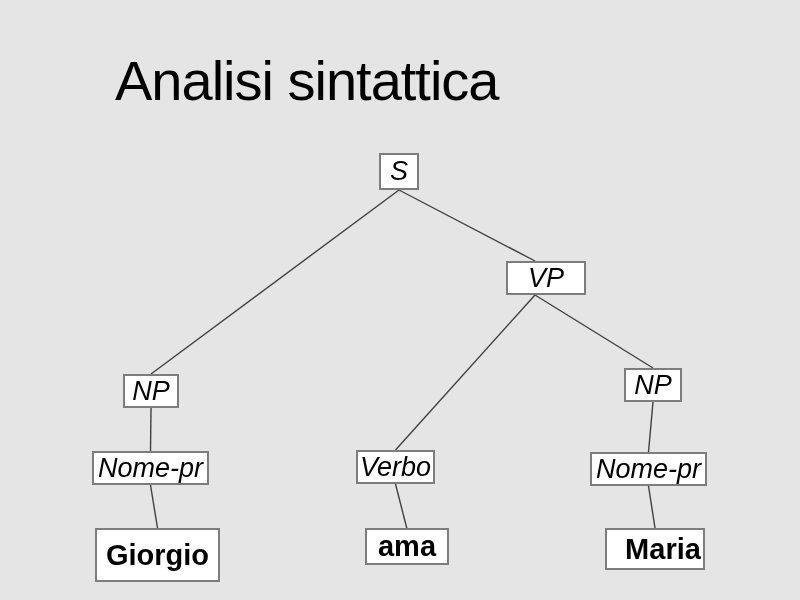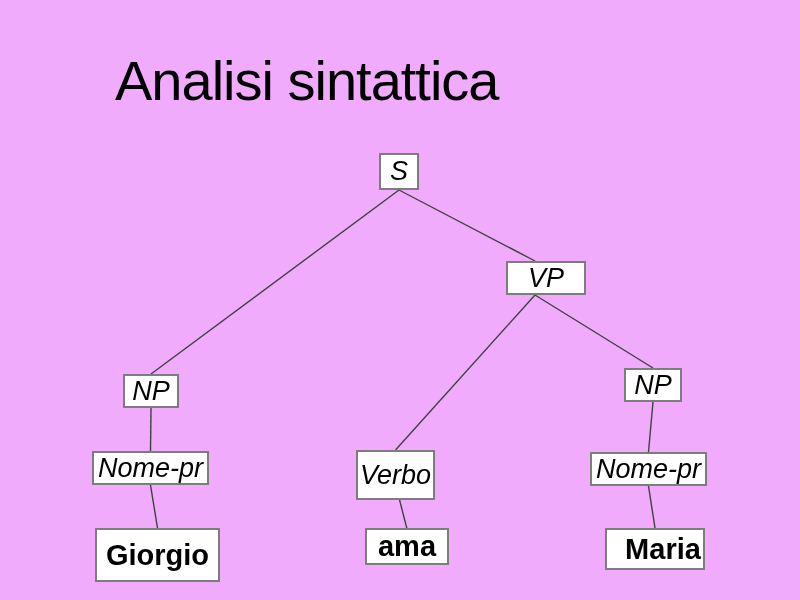--- a/index.html
+++ b/index.html
@@ -4,21 +4,21 @@
 <style>
   html, body {
     margin: 0;
     padding: 0;
     background: #ffffff;
   }
   .slide {
     position: relative;
     width: 800px;
     height: 600px;
-    background: #f0abfc;
+    background: #e5e5e5;
     overflow: hidden;
     font-family: "Liberation Sans", sans-serif;
   }
   .slide-title {
     position: absolute;
     left: 115px;
     top: 48px;
     margin: 0;
     font-size: 56px;
     font-weight: 400;
@@ -78,19 +78,19 @@
       <line x1="653" y1="402" x2="648.5" y2="452"></line>
       <line x1="648.5" y1="486" x2="655" y2="528"></line>
     </svg>
 
   <div>
       <div class="node italic" style="left: 379px; top: 153px; width: 40px; height: 37px;">S</div>
       <div class="node italic" style="left: 506px; top: 261px; width: 80px; height: 34px;">VP</div>
       <div class="node italic" style="left: 123px; top: 374px; width: 56px; height: 34px;">NP</div>
       <div class="node italic" style="left: 624px; top: 368px; width: 58px; height: 34px;">NP</div>
       <div class="node italic" style="left: 92px; top: 451px; width: 117px; height: 34px;">Nome-pr</div>
-      <div class="node italic" style="left: 356px; top: 450px; width: 79px; height: 50px; text-align: center;">Verbo</div>
+      <div class="node italic" style="left: 356px; top: 450px; width: 79px; height: 34px; text-align: center;">Verbo</div>
       <div class="node italic" style="left: 590px; top: 452px; width: 117px; height: 34px;">Nome-pr</div>
       <div class="node bold" style="left: 95px; top: 528px; width: 125px; height: 54px;">Giorgio</div>
       <div class="node bold" style="left: 365px; top: 528px; width: 84px; height: 37px;">ama</div>
       <div class="node bold" style="left: 605px; top: 528px; width: 100px; height: 42px; padding-left: 16px;">Maria</div>
     </div>
 </div>
 
 </body></html>

